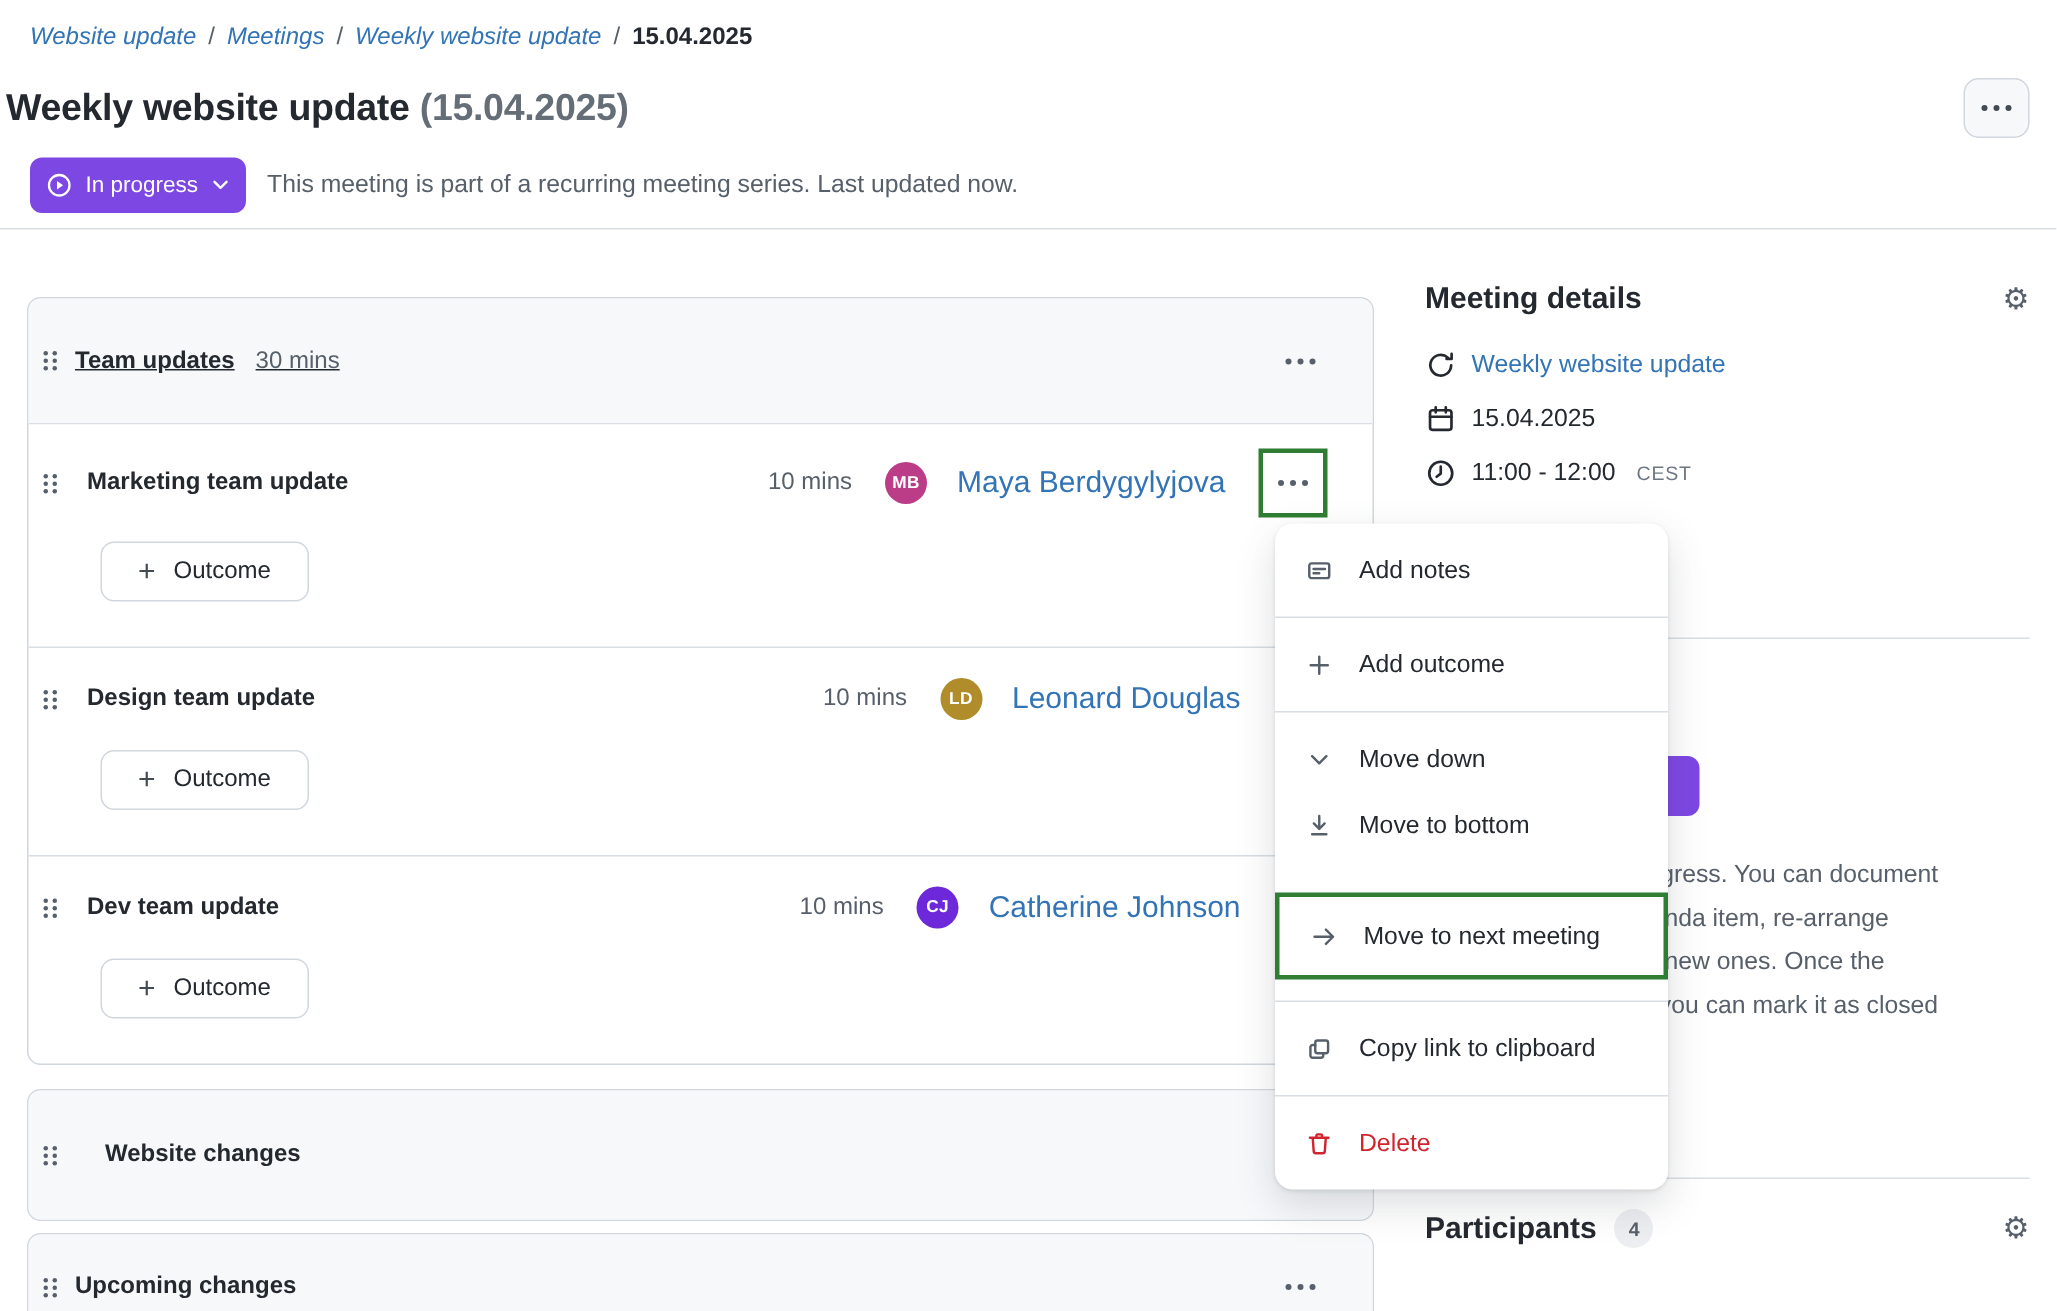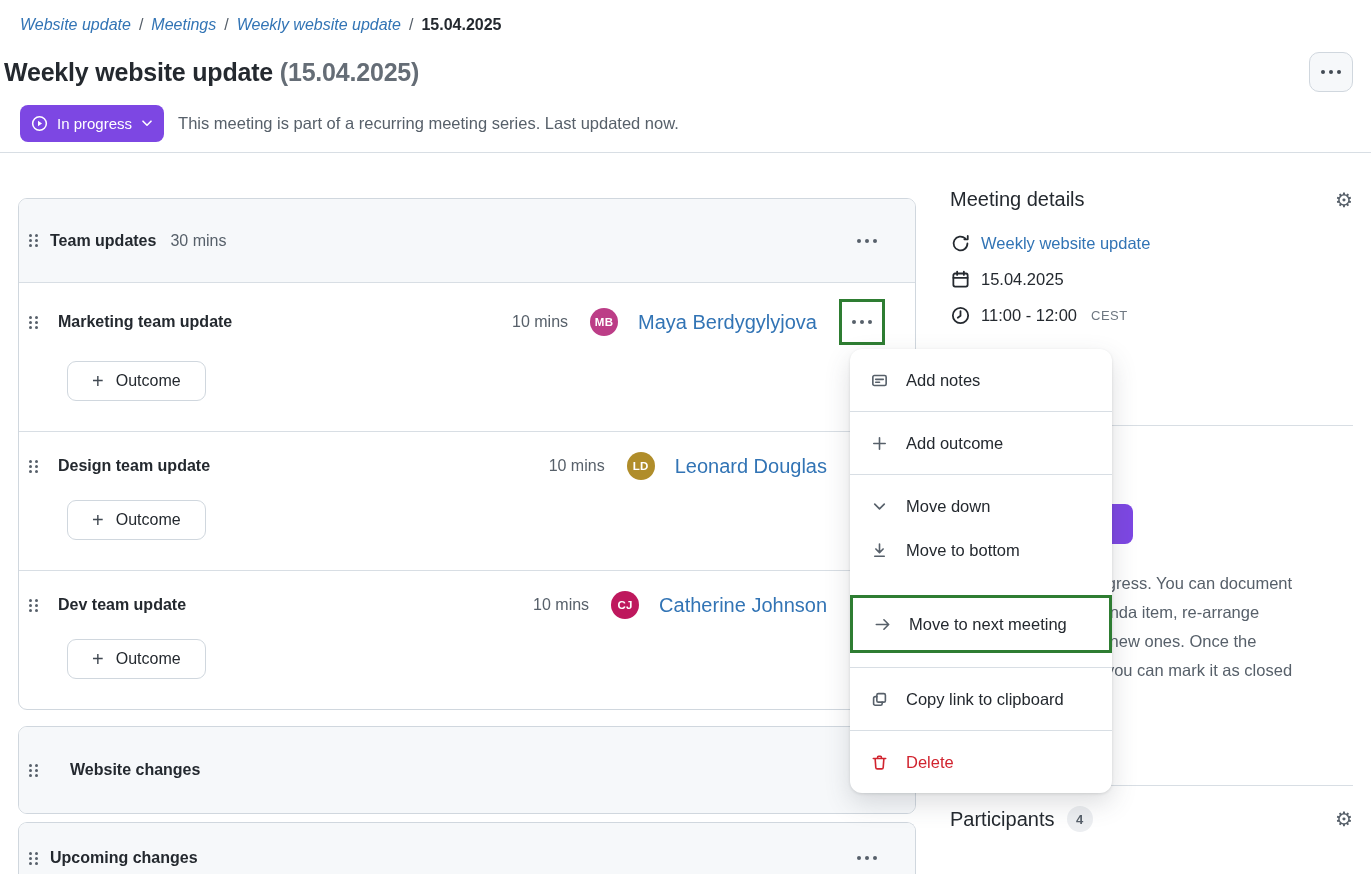--- a/index.html
+++ b/index.html
@@ -44,40 +44,40 @@
   .card { border:1px solid #d0d7de; border-radius:9px; background:#fff; }
   .section-head { display:flex; align-items:center; gap:12px; padding:0 30px 0 10px;
     background:#f6f8fa; height:84px; border-radius:8px 8px 0 0; }
   .section-head .sec-title { font-size:16px; font-weight:700; }
   .section-head .sec-duration { font-size:16px; color:#57606a; margin-left:2px; }
   .section-head .spacer { flex:1; }
   .card.header-only { margin-top:16px; }
   .card.header-only .section-head { height:86px; border-radius:8px;gap:32px; }
   .card.cut { margin-top:8px; border-bottom:none; border-radius:9px 9px 0 0; }
   .card.cut .section-head { height:70px; border-radius:8px 8px 0 0; }
-  .card1 .section-head { border-bottom:1px solid #d8dee4; }
+  .card1 .section-head { border-bottom:1px solid #d8dee4;text-decoration:underline; }
 
   .agenda-item { padding:16px 30px 30px 10px; border-bottom:1px solid #d8dee4; }
   .agenda-item:last-child { border-bottom:none; }
   .item-top { display:flex; align-items:center; gap:20px; min-height:36px; }
   .item-title { font-size:16px; font-weight:700; }
   .item-top .spacer { flex:1; }
   .item-duration { font-size:16px; color:#57606a; margin-right:2px; }
   .avatar { width:28px; height:28px; border-radius:50%; color:#fff; font-size:11.5px; font-weight:700;
     display:flex; align-items:center; justify-content:center; letter-spacing:0.3px; flex:0 0 auto; }
   .owner-link { font-size:20px; color:#3274b5; text-decoration:none; cursor:pointer; margin-right:2px; white-space:nowrap; }
   .outcome-btn { margin:16px 0 0 38px; height:40px; padding:0 24px; background:#fff;
     border:1px solid #d0d7de; border-radius:9px; display:inline-flex; align-items:center; gap:12px;
     font-size:16px; color:#24292f; font-family:inherit; cursor:pointer; }
   .outcome-btn .plus { font-size:20px; color:#424a53; font-weight:400; line-height:1; }
 
   
   .sidebar { position:absolute; top:188px; left:950px; width:403px; }
   .sb-heading-row { display:flex; align-items:center; }
-  .sb-heading { font-size:20px; font-weight:400; }
+  .sb-heading { font-size:20px; font-weight:700; }
   .sb-heading-row .spacer { flex:1; }
   .gear { font-size:20px; color:#57606a; line-height:1; cursor:pointer; background:none; border:none; font-family:inherit; }
   .sb-rows { margin-top:22px; display:flex; flex-direction:column; gap:15px; }
   .sb-row { display:flex; align-items:center; gap:10px; font-size:16.5px; }
   .sb-row svg { flex:0 0 auto; }
   .sb-row a { color:#3274b5; text-decoration:none; cursor:pointer; }
   .sb-tz { font-size:13px; color:#6e7781; letter-spacing:0.5px; margin-left:4px; }
   .sb-divider { border:none; border-top:1px solid #d8dee4; margin-top:99px; }
   .sb-status-btn { margin:78px 0 0 31px; width:152px; height:40px; border:none; border-radius:8px;
     background:#7d47e3; color:#fff; font-size:15px; font-family:inherit;
@@ -238,21 +238,21 @@
               <i></i>
               <i></i>
               <i></i>
               <i></i>
               <i></i>
               <i></i>
             </span>
           <span class="item-title">Dev team update</span>
           <span class="spacer"></span>
           <span class="item-duration">10 mins</span>
-          <span class="avatar" style="background:#be185d">CJ</span>
+          <span class="avatar" style="background:#6d28d9">CJ</span>
           <a class="owner-link">Catherine Johnson</a>
           <button class="more-btn">
             <span class="dots">
                 <i></i>
                 <i></i>
                 <i></i>
               </span>
           </button>
         </div>
         <button class="outcome-btn">

